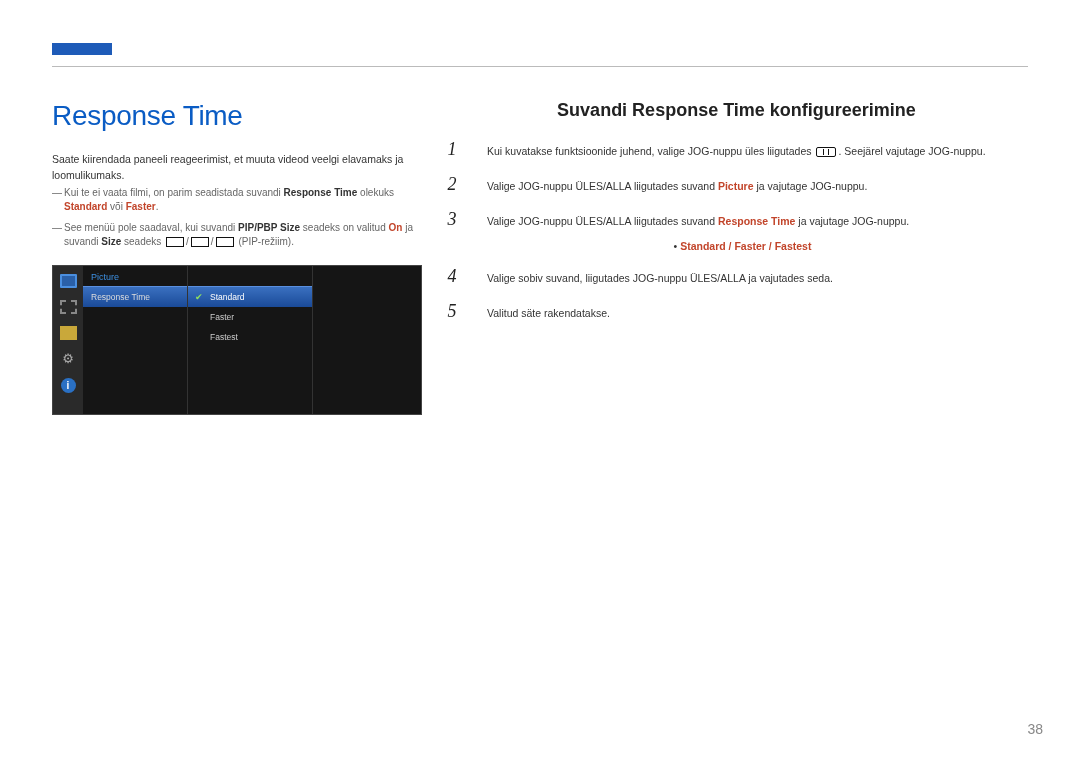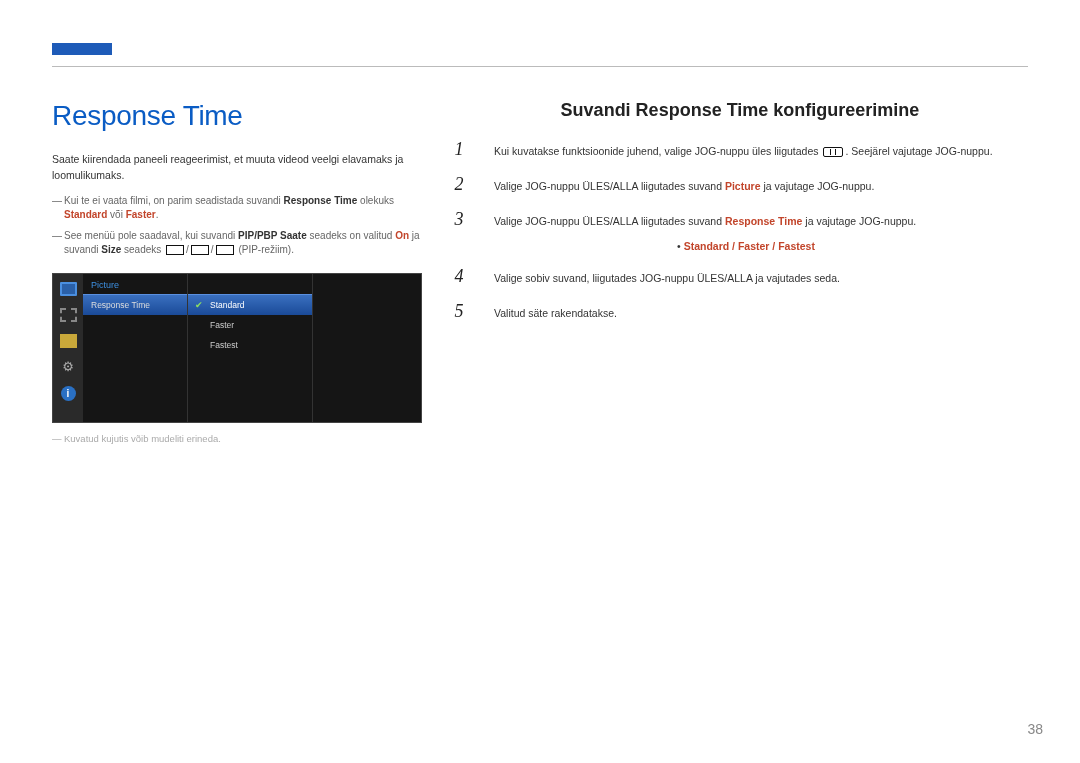--- a/index.html
+++ b/index.html
@@ -25,42 +25,42 @@
     left: 52px;
     right: 52px;
     border-top: 1px solid #bbb;
   }
   .columns {
     position: absolute;
     top: 100px;
     left: 52px;
     right: 52px;
     display: flex;
-    gap: 30px;
+    gap: 23px;
   }
   .left-col { width: 370px; }
   .right-col { flex: 1; text-align: center; }
   h1.title {
     color: #0a5cc4;
     font-weight: 500;
     font-size: 28px;
     margin-bottom: 20px;
     letter-spacing: -0.3px;
   }
   h2.subtitle {
     color: #222;
     font-weight: 600;
     font-size: 18px;
     margin-bottom: 18px;
   }
   .intro {
     font-size: 10.5px;
     line-height: 1.5;
     color: #333;
-    margin-bottom: 10px;
+    margin-bottom: 2px;
   }
   .note {
     font-size: 10px;
     line-height: 1.45;
     color: #666;
     margin-bottom: 6px;
     padding-left: 12px;
     position: relative;
   }
   .note::before {
@@ -236,21 +236,21 @@
 <div class="columns">
   <div class="left-col">
     <h1 class="title">Response Time</h1>
     <p class="intro">Saate kiirendada paneeli reageerimist, et muuta videod veelgi elavamaks ja loomulikumaks.</p>
 
     <p class="note">
       <span>Kui te ei vaata filmi, on parim seadistada suvandi </span><span class="b">Response Time</span><span> olekuks </span><span class="acc">Standard</span><span> või </span><span class="acc">Faster</span><span>.</span>
     </p>
 
     <p class="note">
-      <span>See menüü pole saadaval, kui suvandi </span><span class="b">PIP/PBP Saate</span><span> seadeks on valitud </span><span class="acc">On</span><span> ja suvandi </span><span class="b">Size</span><span> seadeks </span><span class="rect-ic"></span>/<span class="rect-ic"></span>/<span class="rect-ic"></span><span> (PIP-režiim).</span>
+      <span>See menüü pole saadaval, kui suvandi </span><span class="b">PIP/PBP Size</span><span> seadeks on valitud </span><span class="acc">On</span><span> ja suvandi </span><span class="b">Size</span><span> seadeks </span><span class="rect-ic"></span>/<span class="rect-ic"></span>/<span class="rect-ic"></span><span> (PIP-režiim).</span>
     </p>
 
     <div class="osd">
       <div class="osd-icons">
         <div class="ic ic-monitor"></div>
         <div class="ic ic-dashed"></div>
         <div class="ic ic-yellow"></div>
         <div class="ic ic-gear">⚙</div>
         <div class="ic-info">i</div>
       </div>
@@ -258,21 +258,20 @@
         <div class="osd-header">Picture</div>
         <div class="osd-item sel">Response Time</div>
       </div>
       <div class="osd-options">
         <div class="osd-opt sel">Standard</div>
         <div class="osd-opt">Faster</div>
         <div class="osd-opt">Fastest</div>
       </div>
     </div>
 
-    <p class="footnote">Kuvatud kujutis võib mudeliti erineda.</p>
   </div>
 
   <div class="right-col">
     <h2 class="subtitle">Suvandi Response Time konfigureerimine</h2>
     <div class="steps">
 
       <div class="step">
         <div class="num">1</div>
         <div class="step-text">
           <span>Kui kuvatakse funktsioonide juhend, valige JOG-nuppu üles liigutades </span><span class="jog-icon"></span><span>. Seejärel vajutage JOG-nuppu.</span>

